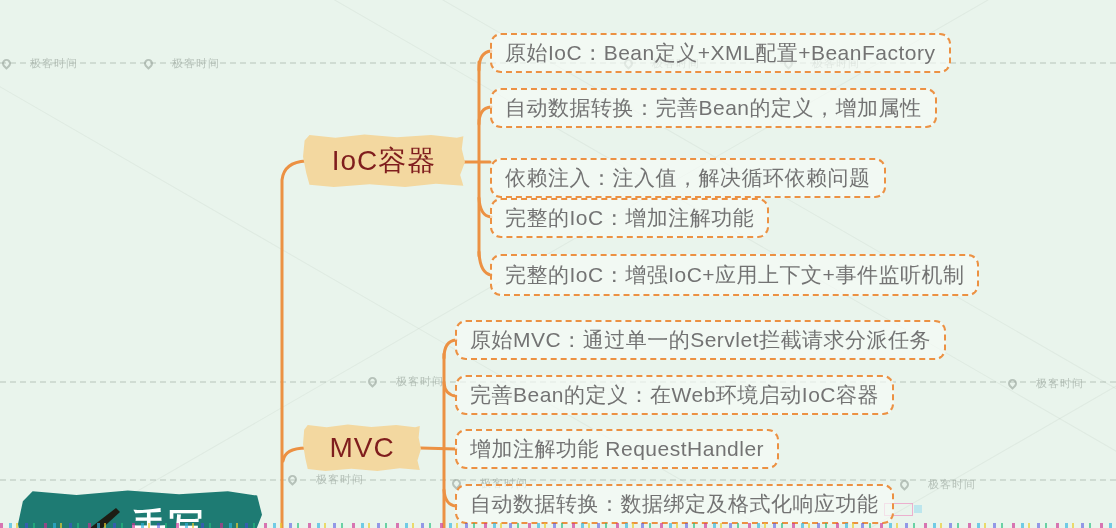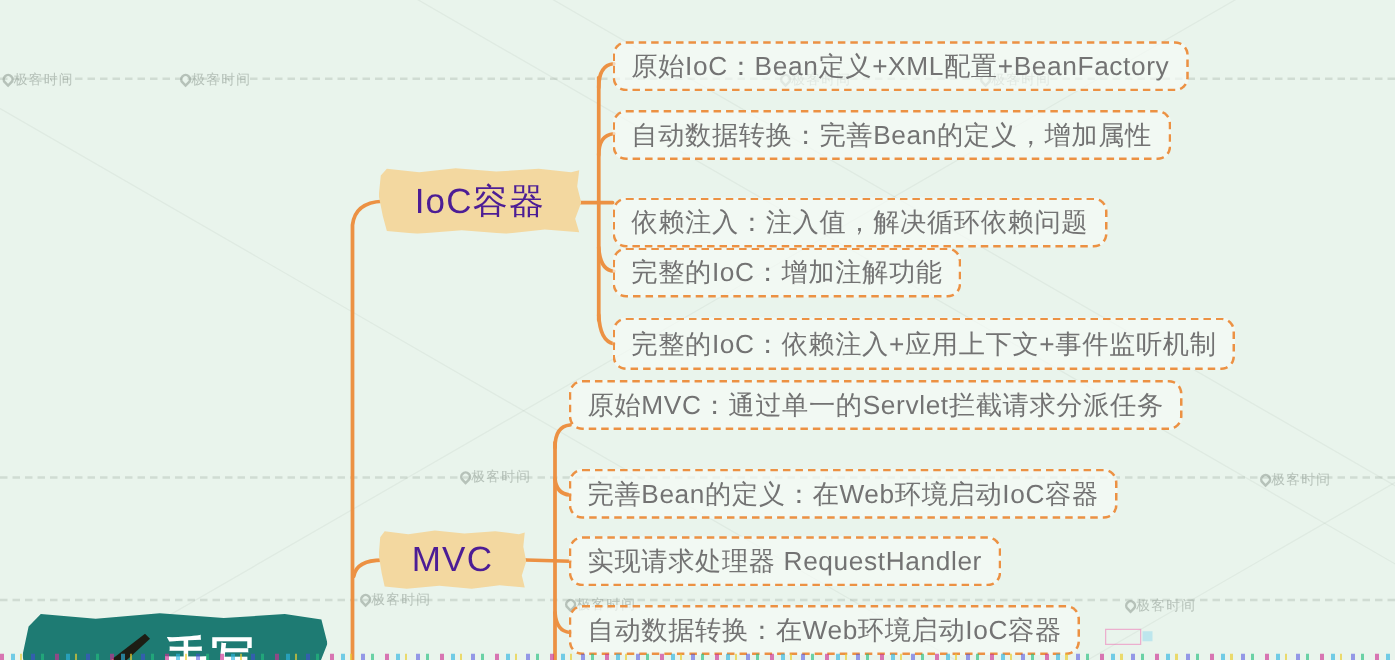--- a/index.html
+++ b/index.html
@@ -4,37 +4,37 @@
 <style>
   html,body{margin:0;padding:0;}
   body{
     width:1116px;height:528px;position:relative;overflow:hidden;
     background:#E9F4EC;
     font-family:"Liberation Sans", sans-serif;
   }
   
   .rowline{position:absolute;left:0;width:1116px;height:0;border-top:2px dashed rgba(145,158,147,.28);z-index:0;}
   .diag{position:absolute;width:1500px;height:0;border-top:1px solid rgba(70,90,75,.06);transform-origin:0 0;z-index:0;}
-  .wm{position:absolute;display:flex;align-items:center;gap:0;font-size:11px;
+  .wm{position:absolute;display:flex;align-items:center;gap:19px;font-size:11px;
       color:rgba(148,160,151,.6);letter-spacing:1px;z-index:0;white-space:nowrap;}
   .wm-pin{display:inline-block;width:9px;height:9px;border:2px solid rgba(148,160,151,.6);
       border-radius:50% 50% 50% 0;transform:rotate(-45deg);box-sizing:border-box;}
   
   svg.connectors{position:absolute;left:0;top:0;z-index:1;}
   
   .leaf{
     position:absolute;height:40px;display:flex;align-items:center;
     padding:0 13px;white-space:nowrap;
     font-size:21px;color:#737373;letter-spacing:.5px;
     background:rgba(247,252,247,.65);
     border:2px dashed #EC9143;border-radius:11px;z-index:2;box-sizing:border-box;
   }
   .branch{
     position:absolute;display:flex;align-items:center;justify-content:center;
-    background:#F3D8A0;color:#4c1d95;font-size:28px;letter-spacing:1px;
+    background:#F3D8A0;color:#7f1d1d;font-size:28px;letter-spacing:1px;
     z-index:2;
     clip-path:polygon(1% 12%,4% 2%,20% 7%,38% 1%,58% 6%,79% 2%,95% 7%,99% 4%,
       98% 28%,100% 52%,97% 76%,99% 96%,82% 92%,63% 98%,41% 93%,19% 98%,4% 94%,2% 72%,0% 42%);
   }
   .root{
     position:absolute;left:18px;top:490px;width:244px;height:62px;
     display:flex;align-items:flex-start;justify-content:center;gap:12px;
     padding-top:13px;box-sizing:border-box;
     background:#1E7B73;color:#fff;font-size:34px;font-weight:bold;letter-spacing:3px;
     z-index:2;
@@ -130,26 +130,26 @@
   </g>
 </svg>
 
 <div class="branch" style="left:303px;top:134px;width:162px;height:54px">IoC容器</div>
 <div class="branch" style="left:303px;top:424px;width:118px;height:48px">MVC</div>
 
 <div class="leaf" style="left:490px;top:33px">原始IoC：Bean定义+XML配置+BeanFactory</div>
 <div class="leaf" style="left:490px;top:88px">自动数据转换：完善Bean的定义，增加属性</div>
 <div class="leaf" style="left:490px;top:158px">依赖注入：注入值，解决循环依赖问题</div>
 <div class="leaf" style="left:490px;top:198px">完整的IoC：增加注解功能</div>
-<div class="leaf" style="left:490px;top:254px;height:42px">完整的IoC：依赖注入+应用上下文+事件监听机制</div>
+<div class="leaf" style="left:490px;top:254px;height:42px">完整的IoC：增强IoC+应用上下文+事件监听机制</div>
 
-<div class="leaf" style="left:455px;top:304px">原始MVC：通过单一的Servlet拦截请求分派任务</div>
+<div class="leaf" style="left:455px;top:320px">原始MVC：通过单一的Servlet拦截请求分派任务</div>
 <div class="leaf" style="left:455px;top:375px">完善Bean的定义：在Web环境启动IoC容器</div>
-<div class="leaf" style="left:455px;top:429px">实现请求处理器 RequestHandler</div>
-<div class="leaf" style="left:455px;top:484px">自动数据转换：在Web环境启动IoC容器</div>
+<div class="leaf" style="left:455px;top:429px">增加注解功能 RequestHandler</div>
+<div class="leaf" style="left:455px;top:484px">自动数据转换：数据绑定及格式化响应功能</div>
 
 <div class="root">
   <span class="pen">
     <svg width="46" height="30" viewBox="0 0 46 30">
       <path d="M42 0 L16 20 L22 26 L46 4 Z" fill="#1d1d14"></path>
       <path d="M16 20 L7 30 L22 26 Z" fill="#E9B83F"></path>
       <path d="M10 27 L7 30 L12 29 Z" fill="#3a2f10"></path>
     </svg>
   </span>
   <b>手写</b>

